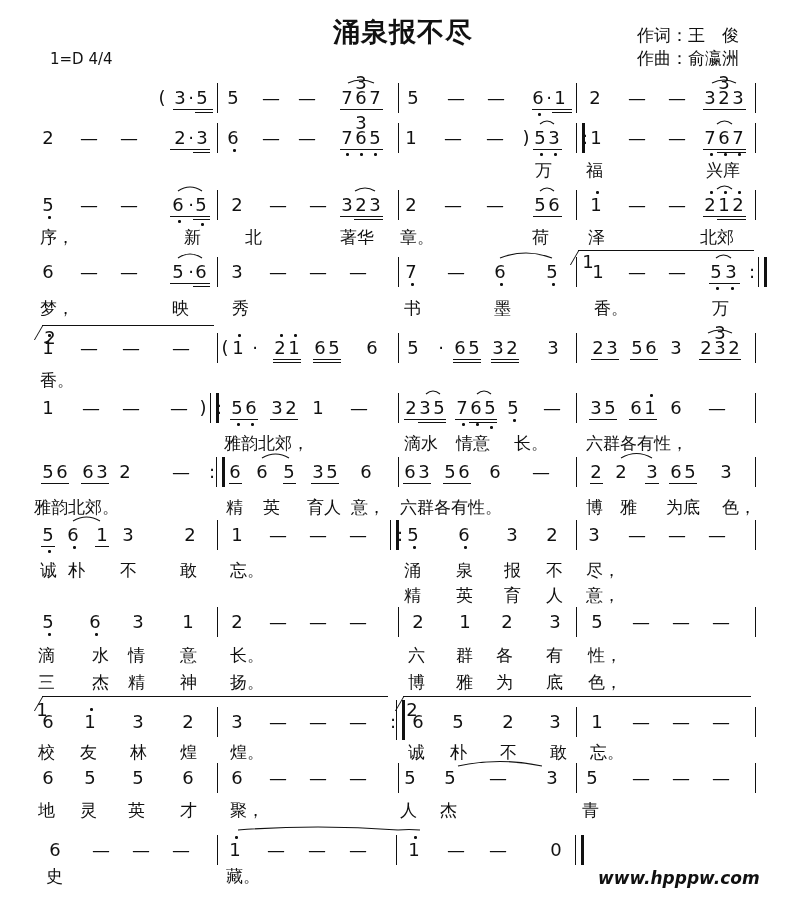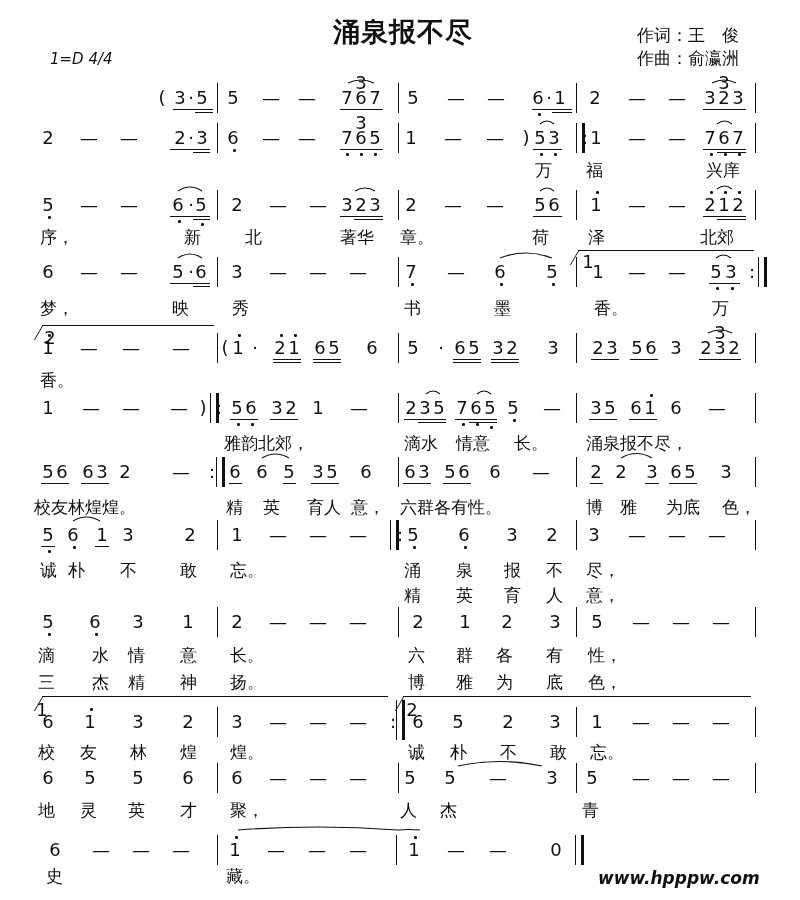--- a/index.html
+++ b/index.html
@@ -1,19 +1,19 @@
 <!DOCTYPE html>
 <html><head>
 <meta charset="utf-8">
 <style>
   html,body{margin:0;padding:0;background:#fff;}
   body{width:800px;height:900px;position:relative;overflow:hidden;font-family:"DejaVu Sans","Liberation Sans",sans-serif;color:#111;}
   .title{position:absolute;left:333px;top:14px;font-size:27px;font-weight:bold;letter-spacing:1px;}
   .credit{position:absolute;left:637px;font-size:17px;}
-  .key{position:absolute;left:50px;top:50px;font-size:15px;font-style:italic;}
+  .key{position:absolute;left:50px;top:50px;font-size:15px;}
   .n{position:absolute;font-size:18px;line-height:20px;width:16px;text-align:center;}
   .ly{position:absolute;font-size:17px;line-height:20px;font-weight:500;}
   .bar{position:absolute;width:1.3px;background:#111;height:30px;}
   .dbar{position:absolute;width:5px;height:30px;border-left:1.3px solid #111;border-right:3px solid #111;}
   .ul{position:absolute;height:1.2px;background:#111;}
   .dot{position:absolute;width:2.5px;height:2.5px;border-radius:50%;background:#111;}
   .volta{position:absolute;border-top:1.2px solid #111;height:14px;}
   .watermark{position:absolute;left:598px;top:868px;font-size:17px;font-weight:bold;font-style:italic;font-family:"DejaVu Sans",sans-serif;}
   svg{position:absolute;left:0;top:0;}
 </style>
@@ -295,21 +295,21 @@
     <div class="n" style="left: 642px; top: 398px;">1</div>
     <div class="ul" style="left: 629px; top: 419px; width: 28px;"></div>
     <div class="dot" style="left: 650px; top: 394px;"></div>
     <div class="n" style="left: 668px; top: 398px;">6</div>
     <div class="n" style="left: 708px; top: 398px;">—</div>
     <div class="bar" style="left: 755px; top: 393px; height: 30px;"></div>
     <div class="ly" style="left: 224px; top: 433px;">雅韵北郊，</div>
     <div class="ly" style="left: 404px; top: 433px;">滴水</div>
     <div class="ly" style="left: 456px; top: 433px;">情意</div>
     <div class="ly" style="left: 514px; top: 433px;">长。</div>
-    <div class="ly" style="left: 586px; top: 433px;">涌泉报不尽，</div>
+    <div class="ly" style="left: 586px; top: 433px;">六群各有性，</div>
     <div class="n" style="left: 40px; top: 462px;">5</div>
     <div class="n" style="left: 54px; top: 462px;">6</div>
     <div class="ul" style="left: 41px; top: 483px; width: 28px;"></div>
     <div class="n" style="left: 80px; top: 462px;">6</div>
     <div class="n" style="left: 94px; top: 462px;">3</div>
     <div class="ul" style="left: 81px; top: 483px; width: 28px;"></div>
     <div class="n" style="left: 117px; top: 462px;">2</div>
     <div class="n" style="left: 172px; top: 462px;">—</div>
     <div class="n" style="left: 204px; top: 462px;">:</div>
     <div class="dbar" style="left: 216px; top: 457px; height: 30px;"></div>
@@ -335,21 +335,21 @@
     <div class="n" style="left: 588px; top: 462px;">2</div>
     <div class="ul" style="left: 590px; top: 483px; width: 13px;"></div>
     <div class="n" style="left: 613px; top: 462px;">2</div>
     <div class="n" style="left: 644px; top: 462px;">3</div>
     <div class="ul" style="left: 645px; top: 483px; width: 14px;"></div>
     <div class="n" style="left: 668px; top: 462px;">6</div>
     <div class="n" style="left: 682px; top: 462px;">5</div>
     <div class="ul" style="left: 669px; top: 483px; width: 28px;"></div>
     <div class="n" style="left: 718px; top: 462px;">3</div>
     <div class="bar" style="left: 755px; top: 457px; height: 30px;"></div>
-    <div class="ly" style="left: 34px; top: 497px;">校友林煌煌。</div>
+    <div class="ly" style="left: 34px; top: 497px;">雅韵北郊。</div>
     <div class="ly" style="left: 226px; top: 497px;">精</div>
     <div class="ly" style="left: 263px; top: 497px;">英</div>
     <div class="ly" style="left: 307px; top: 497px;">育人</div>
     <div class="ly" style="left: 351px; top: 497px;">意，</div>
     <div class="ly" style="left: 400px; top: 497px;">六群各有性。</div>
     <div class="ly" style="left: 586px; top: 497px;">博</div>
     <div class="ly" style="left: 620px; top: 497px;">雅</div>
     <div class="ly" style="left: 666px; top: 497px;">为底</div>
     <div class="ly" style="left: 722px; top: 497px;">色，</div>
     <div class="n" style="left: 40px; top: 525px;">5</div>

